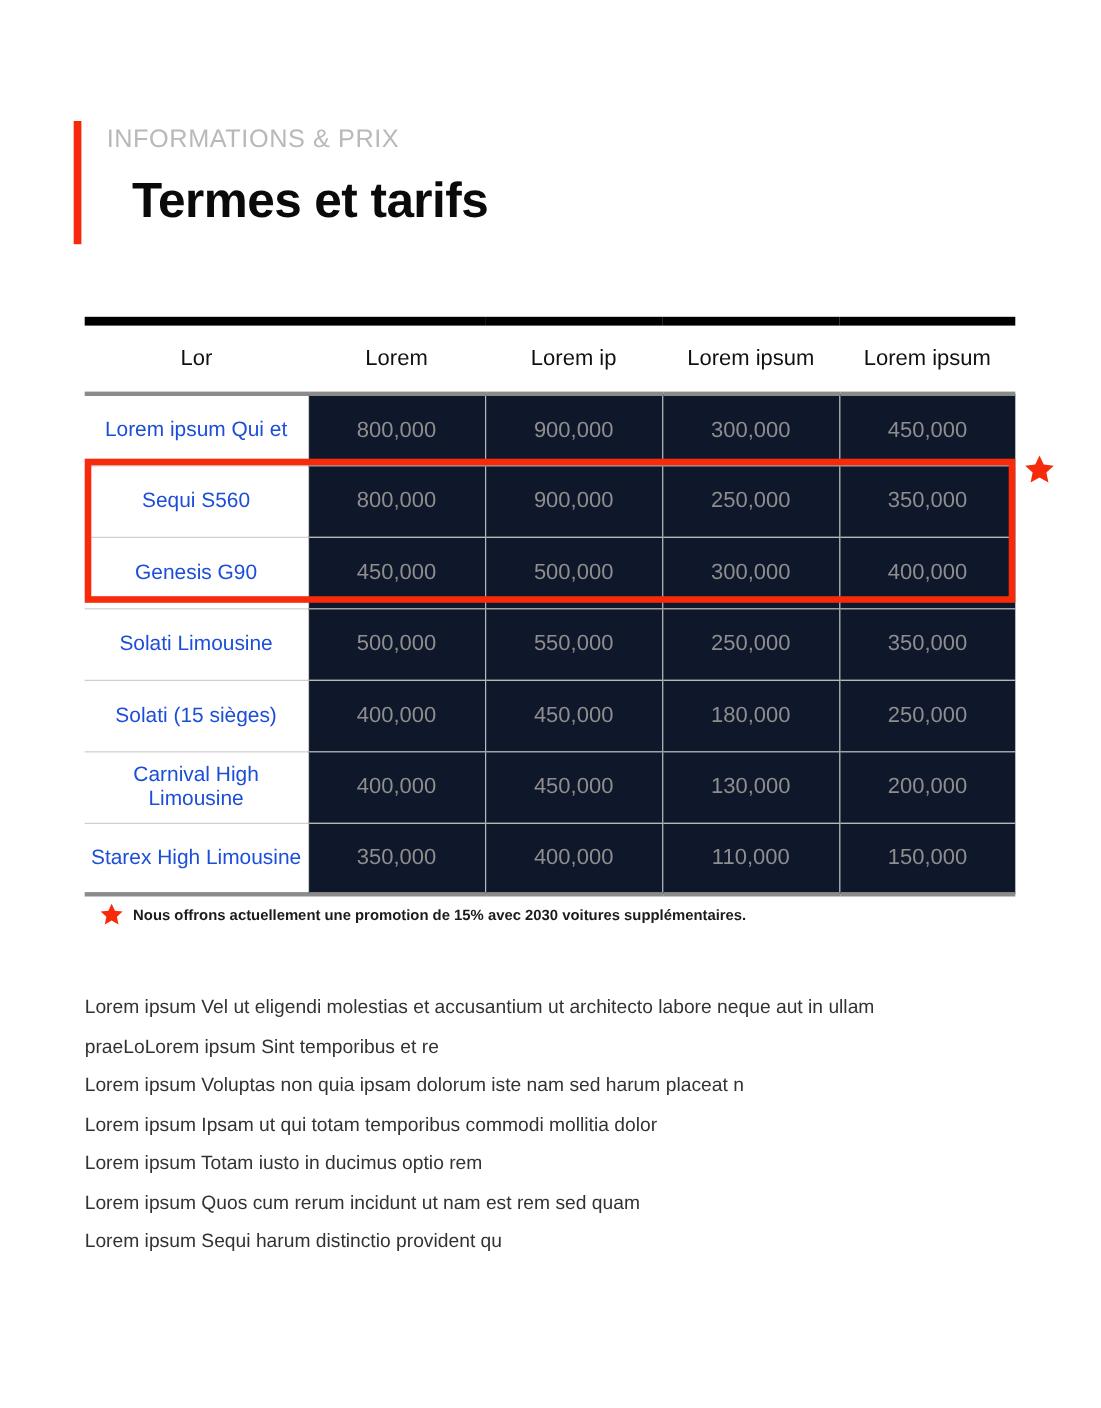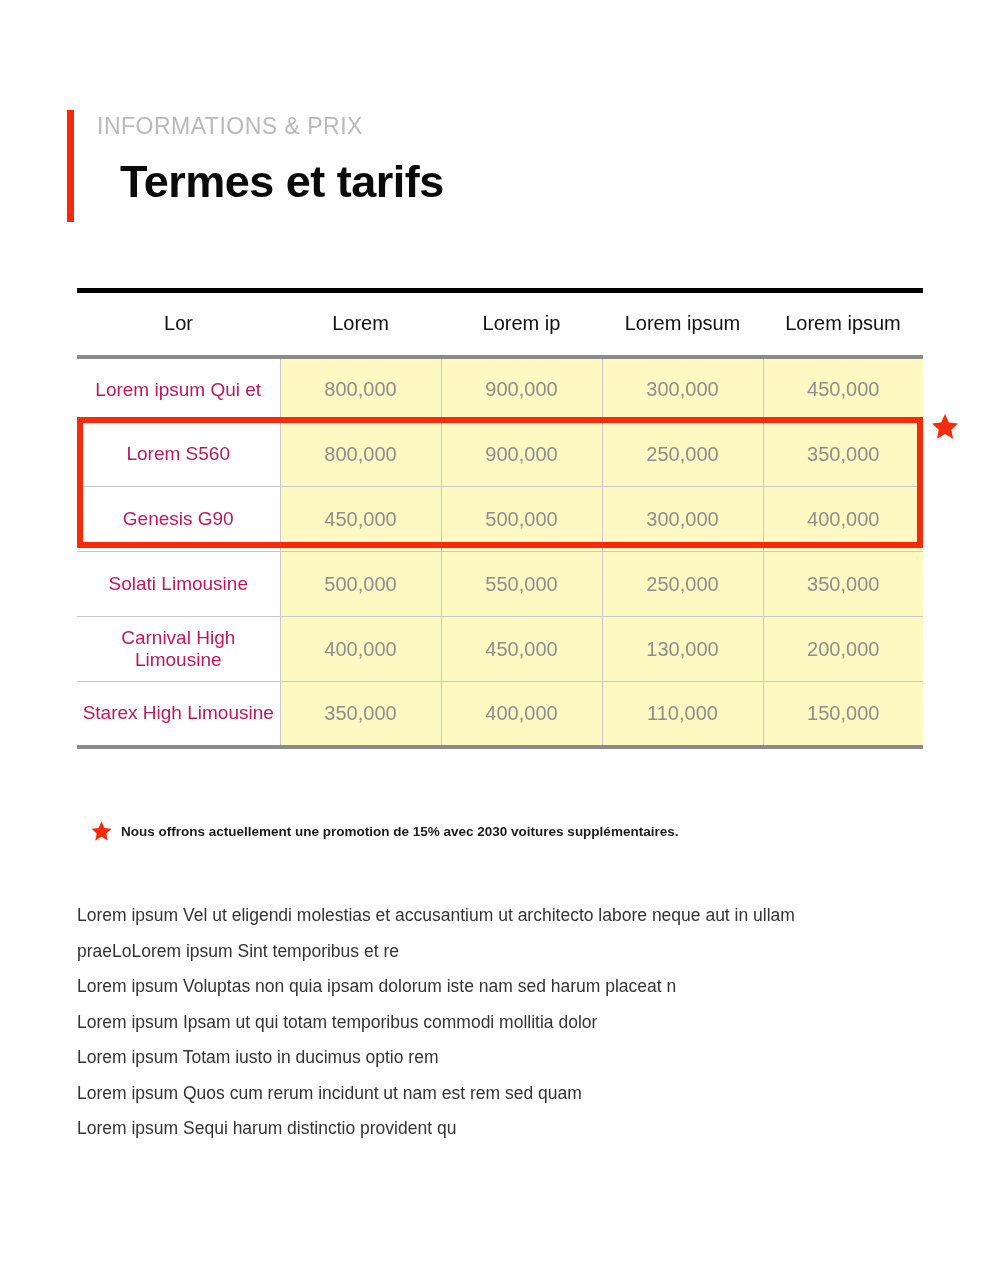--- a/index.html
+++ b/index.html
@@ -86,38 +86,38 @@
   table.price-table col.c4 { width: 160px; }
 
   thead tr th {
     height: 66px;
     font-size: 20px;
     font-weight: 400;
     color: #111111;
     text-align: center;
     vertical-align: middle;
     background: #ffffff;
-    border-top: 5px solid #000000;
+    border-top: 8px solid #000000;
     border-bottom: 4px solid #8b8b8b;
   }
 
   tbody tr td {
     height: 65px;
     vertical-align: middle;
     text-align: center;
     font-size: 20px;
     color: #8e8e8e;
-    background: #fef9c3;
+    background: #0f172a;
     border-bottom: 1px solid #c9c9c9;
     border-left: 1px solid #c9c9c9;
     font-weight: 400;
   }
 
   tbody tr td.label-cell {
-    color: #be185d;
+    color: #1d4ed8;
     border-left: none;
     background: #ffffff;
     font-size: 19px;
   }
 
   tbody tr:last-child td {
     border-bottom: 4px solid #8b8b8b;
   }
 
   
@@ -211,39 +211,46 @@
       </thead>
       <tbody>
         <tr>
           <td class="label-cell">Lorem ipsum Qui et</td>
           <td>800,000</td>
           <td>900,000</td>
           <td>300,000</td>
           <td>450,000</td>
         </tr>
         <tr>
-          <td class="label-cell">Lorem S560</td>
+          <td class="label-cell">Sequi S560</td>
           <td>800,000</td>
           <td>900,000</td>
           <td>250,000</td>
           <td>350,000</td>
         </tr>
         <tr>
           <td class="label-cell">Genesis G90</td>
           <td>450,000</td>
           <td>500,000</td>
           <td>300,000</td>
           <td>400,000</td>
         </tr>
         <tr>
           <td class="label-cell">Solati Limousine</td>
           <td>500,000</td>
           <td>550,000</td>
           <td>250,000</td>
           <td>350,000</td>
+        </tr>
+        <tr>
+          <td class="label-cell">Solati (15 sièges)</td>
+          <td>400,000</td>
+          <td>450,000</td>
+          <td>180,000</td>
+          <td>250,000</td>
         </tr>
         <tr>
           <td class="label-cell">Carnival High Limousine</td>
           <td>400,000</td>
           <td>450,000</td>
           <td>130,000</td>
           <td>200,000</td>
         </tr>
         <tr>
           <td class="label-cell">Starex High Limousine</td>

